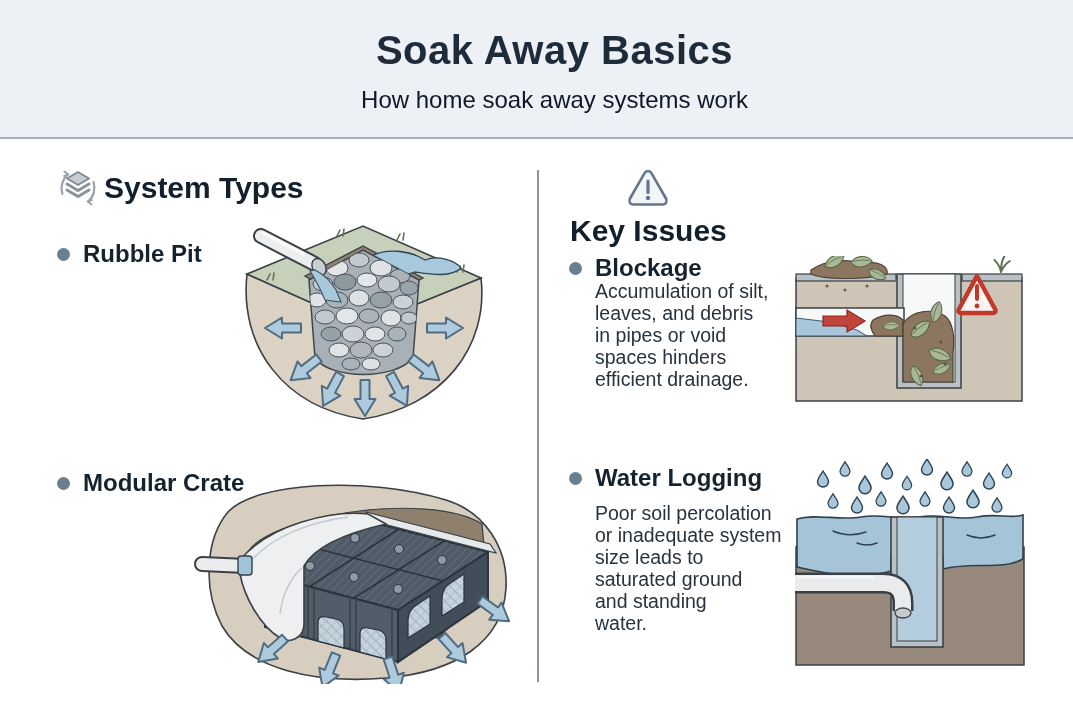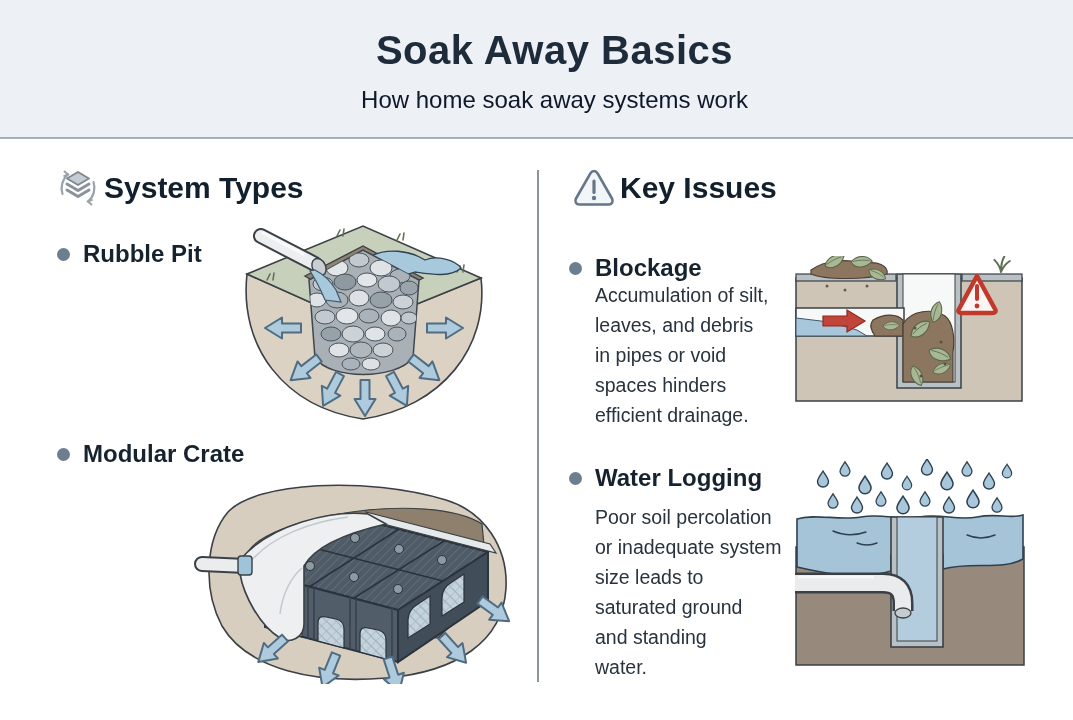--- a/index.html
+++ b/index.html
@@ -12,21 +12,21 @@
          color:#1d2b3a;letter-spacing:.5px;}
   .subtitle{position:absolute;left:0;top:86px;width:100%;font-size:24px;color:#0f172a;}
   
   .divider{position:absolute;left:537px;top:170px;width:2px;height:512px;background:#8b959d;}
   .sec-head{position:absolute;display:flex;align-items:center;gap:2px;}
   .sec-head h2{margin:0;font-size:30px;font-weight:700;color:#121f2c;}
   .hicon{width:48px;height:48px;display:inline-block;}
   .item{position:absolute;display:flex;align-items:center;gap:13px;}
   .bullet{width:13px;height:13px;border-radius:50%;background:#6d7f8e;flex:0 0 auto;}
   .ilabel{font-size:24px;font-weight:700;color:#16222e;}
-  .desc{position:absolute;margin:0;font-size:19.5px;line-height:30px;color:#28333e;
+  .desc{position:absolute;margin:0;font-size:19.5px;line-height:22px;color:#28333e;
         white-space:pre-line;}
   .fig{position:absolute;margin:0;}
   .fig svg{display:block;}
 </style>
 </head>
 <body>
 
 <svg width="0" height="0" style="position:absolute" aria-hidden="true">
   <defs>
     <g id="arrow">
@@ -148,21 +148,21 @@
         <g>
           <line x1="24" y1="14" x2="78" y2="42" stroke="#3a4045" stroke-width="16" stroke-linecap="round"></line>
           <line x1="24" y1="14" x2="78" y2="42" stroke="#eceef0" stroke-width="12" stroke-linecap="round"></line>
           <line x1="26" y1="11" x2="66" y2="32" stroke="#ffffff" stroke-width="3" stroke-linecap="round" opacity="0.7"></line>
           <ellipse cx="82" cy="45" rx="6.5" ry="9" transform="rotate(-28 82 45)" fill="#c9ced2" stroke="#3a4045" stroke-width="1.4"></ellipse>
           <path d="M78,48 C86,52 93,58 99,68 L104,80 L88,78 C83,66 77,55 73,49 Z" fill="#a8c8db" stroke="#40566a" stroke-width="1.2"></path>
         </g>
       </svg>
     </figure>
 
-    <div class="item" style="left:57px;top:440px;">
+    <div class="item" style="left:57px;top:469px;">
       <span class="bullet"></span>
       <span class="ilabel">Modular Crate</span>
     </div>
 
     <figure class="fig" style="left:190px;top:460px;width:326px;height:224px;">
       <svg viewBox="0 0 326 224" width="326" height="224">
 
         <path d="M38,52 C16,78 12,128 32,166 C58,210 126,224 196,218 C266,212 313,182 316,128 C318,88 295,52 256,40 C176,16 66,22 38,52 Z" fill="#d7cec0" stroke="#3a4045" stroke-width="1.6"></path>
         <path d="M56,96 C70,56 240,30 292,64 L298,128 L248,178 L76,158 Z" fill="#8e806d" stroke="#3a4045" stroke-width="1.2"></path>
 
@@ -207,21 +207,21 @@
           <use href="#arrow" transform="translate(146,194) rotate(112)"></use>
           <use href="#arrow" transform="translate(198,198) rotate(72)"></use>
           <use href="#arrow" transform="translate(252,176) rotate(48)"></use>
           <use href="#arrow" transform="translate(290,140) rotate(36)"></use>
         </g>
       </svg>
     </figure>
   </section>
 
   <section>
-    <div class="sec-head" style="left:570px;top:164px;">
+    <div class="sec-head" style="left:570px;top:164px;flex-direction:column;">
       <span class="hicon">
         <svg viewBox="0 0 48 48" width="48" height="48">
           <path d="M24,7 C25.6,7 26.8,7.9 27.6,9.3 L42,34.5 C43.6,37.3 42,40.5 38.6,40.5 L9.4,40.5 C6,40.5 4.4,37.3 6,34.5 L20.4,9.3 C21.2,7.9 22.4,7 24,7 Z" fill="#f3f6f8" stroke="#66768a" stroke-width="2.6" stroke-linejoin="round"></path>
           <line x1="24" y1="17" x2="24" y2="28.5" stroke="#66768a" stroke-width="3.2" stroke-linecap="round"></line>
           <circle cx="24" cy="34" r="2.2" fill="#66768a"></circle>
         </svg>
       </span>
       <h2>Key Issues</h2>
     </div>
 

